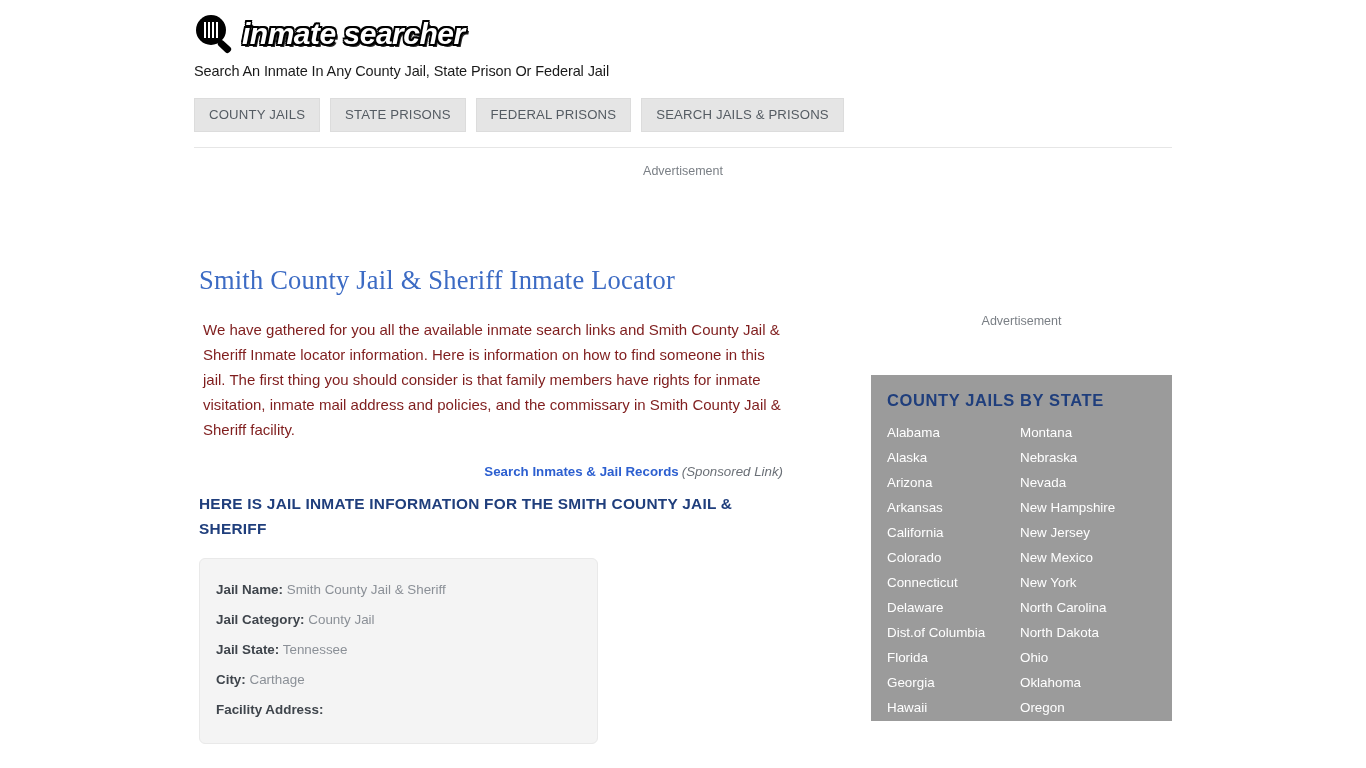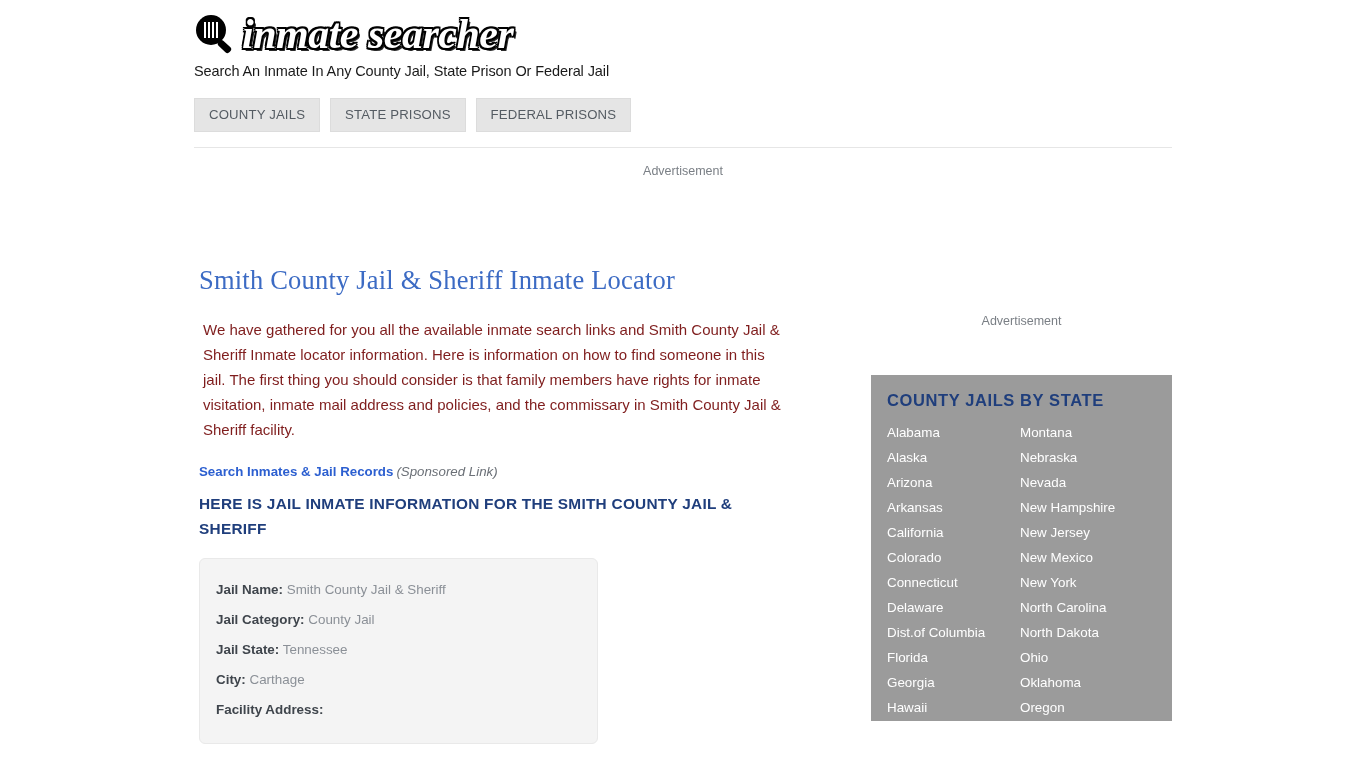--- a/index.html
+++ b/index.html
@@ -57,22 +57,22 @@
   .logo-mark .handle {
     position: absolute;
     left: 25px; top: 26px;
     width: 15px; height: 7px;
     background: #000;
     border-radius: 3px;
     transform: rotate(43deg);
     transform-origin: 0 50%;
   }
   .logo-text {
-    font-family: Liberation Serif, serif;
-    font-size: 42px;
+    font-family: Liberation Sans, sans-serif;
+    font-size: 30px;
     font-weight: bold;
     font-style: italic;
     letter-spacing: -0.5px;
     color: #ffffff;
     margin-left: 4px;
     line-height: 1;
     text-shadow:
       -1.6px -1.6px 0 #000, 1.6px -1.6px 0 #000,
       -1.6px  1.6px 0 #000, 1.6px  1.6px 0 #000,
       -1.6px 0 0 #000, 1.6px 0 0 #000,
@@ -157,21 +157,21 @@
   }
   p.intro {
     font-size: 15px;
     color: #7f1d1d;
     line-height: 25px;
     margin: 20px 0 0 4px;
     width: 584px;
   }
   .sponsored {
     margin-top: 22px;
-    text-align: left;
+    text-align: right;
     width: 584px;
     font-size: 13.3px;
   }
   .sponsored a {
     color: #2c5fd0;
     font-weight: bold;
     text-decoration: none;
   }
   .sponsored .note {
     color: #6b7077;
@@ -258,20 +258,21 @@
       </div>
       <div class="logo-text">inmate searcher</div>
     </div>
     <div class="tagline">Search An Inmate In Any County Jail, State Prison Or Federal Jail</div>
   </div>
 
   <div class="nav">
     <div class="nav-btn">COUNTY JAILS</div>
     <div class="nav-btn">STATE PRISONS</div>
     <div class="nav-btn">FEDERAL PRISONS</div>
+    <div class="nav-btn">SEARCH JAILS &amp; PRISONS</div>
   </div>
   <div class="nav-rule"></div>
 
   <div class="ad-label ad-top">Advertisement</div>
 
 
   <div class="content">
     <h1 class="page-title">Smith County Jail &amp; Sheriff Inmate Locator</h1>
     <p class="intro">We have gathered for you all the available inmate search links and Smith County Jail &amp; Sheriff Inmate locator information. Here is information on how to find someone in this jail. The first thing you should consider is that family members have rights for inmate visitation, inmate mail address and policies, and the commissary in Smith County Jail &amp; Sheriff facility.</p>
     <div class="sponsored">

